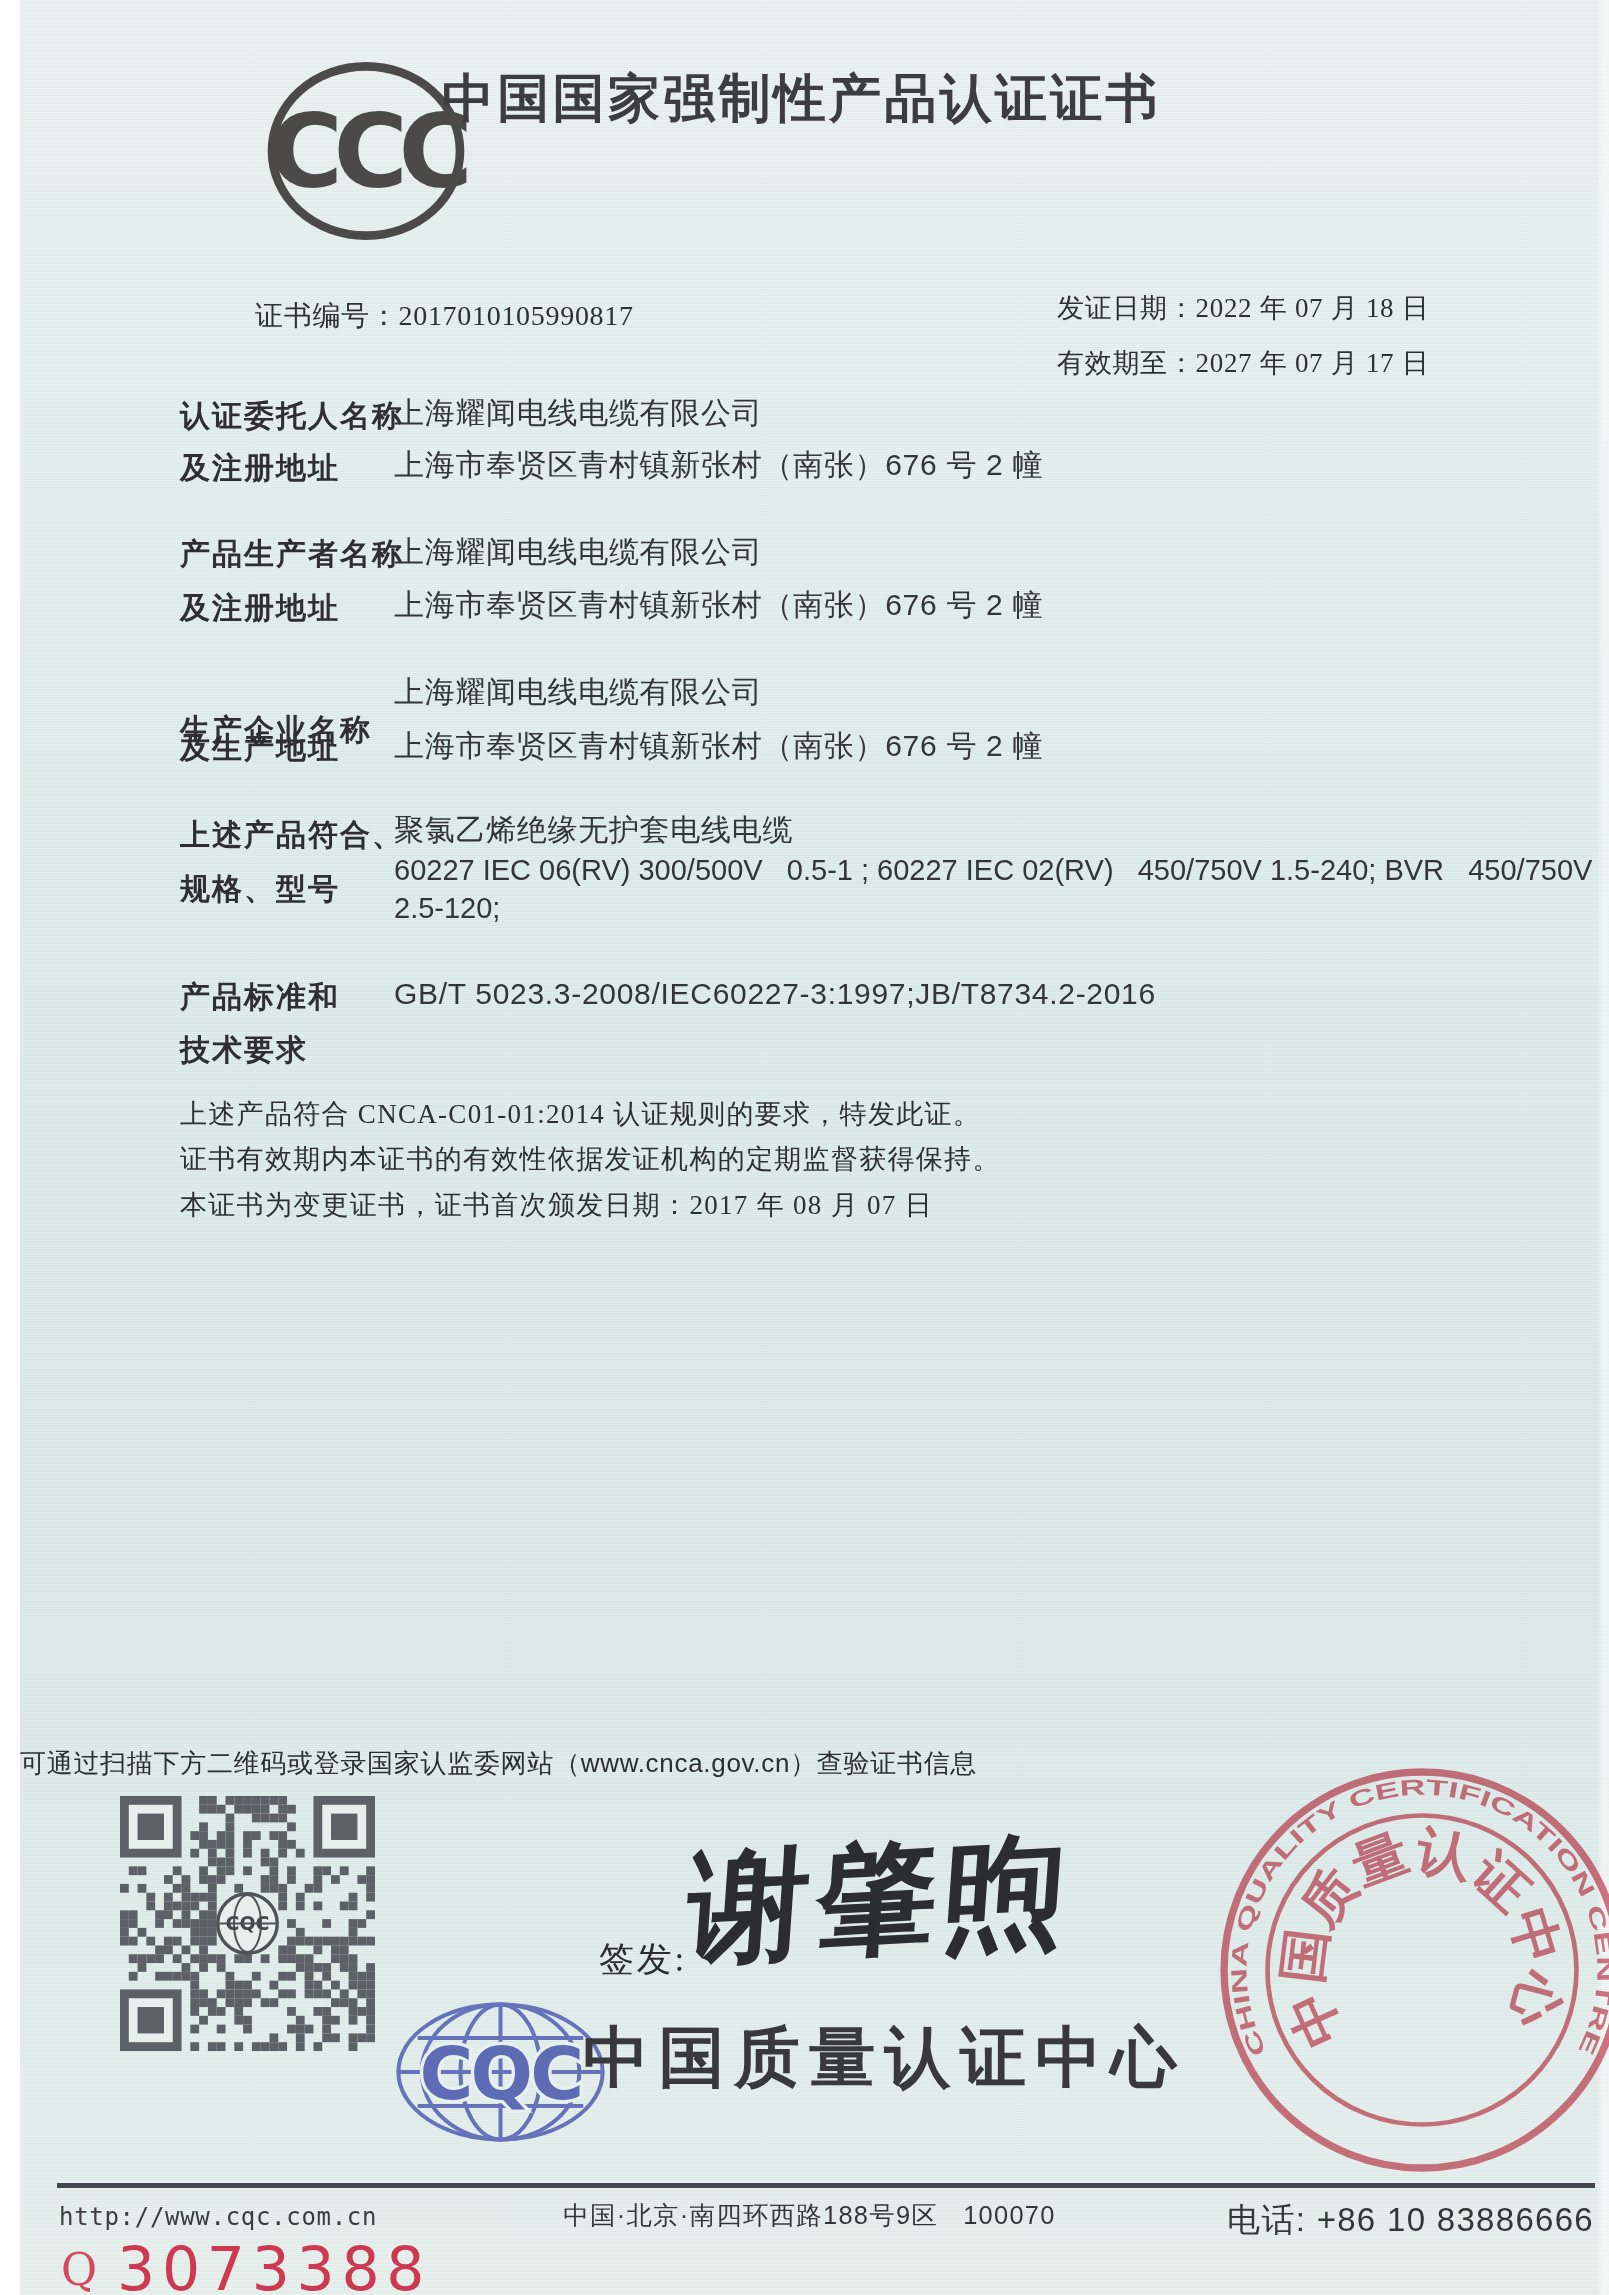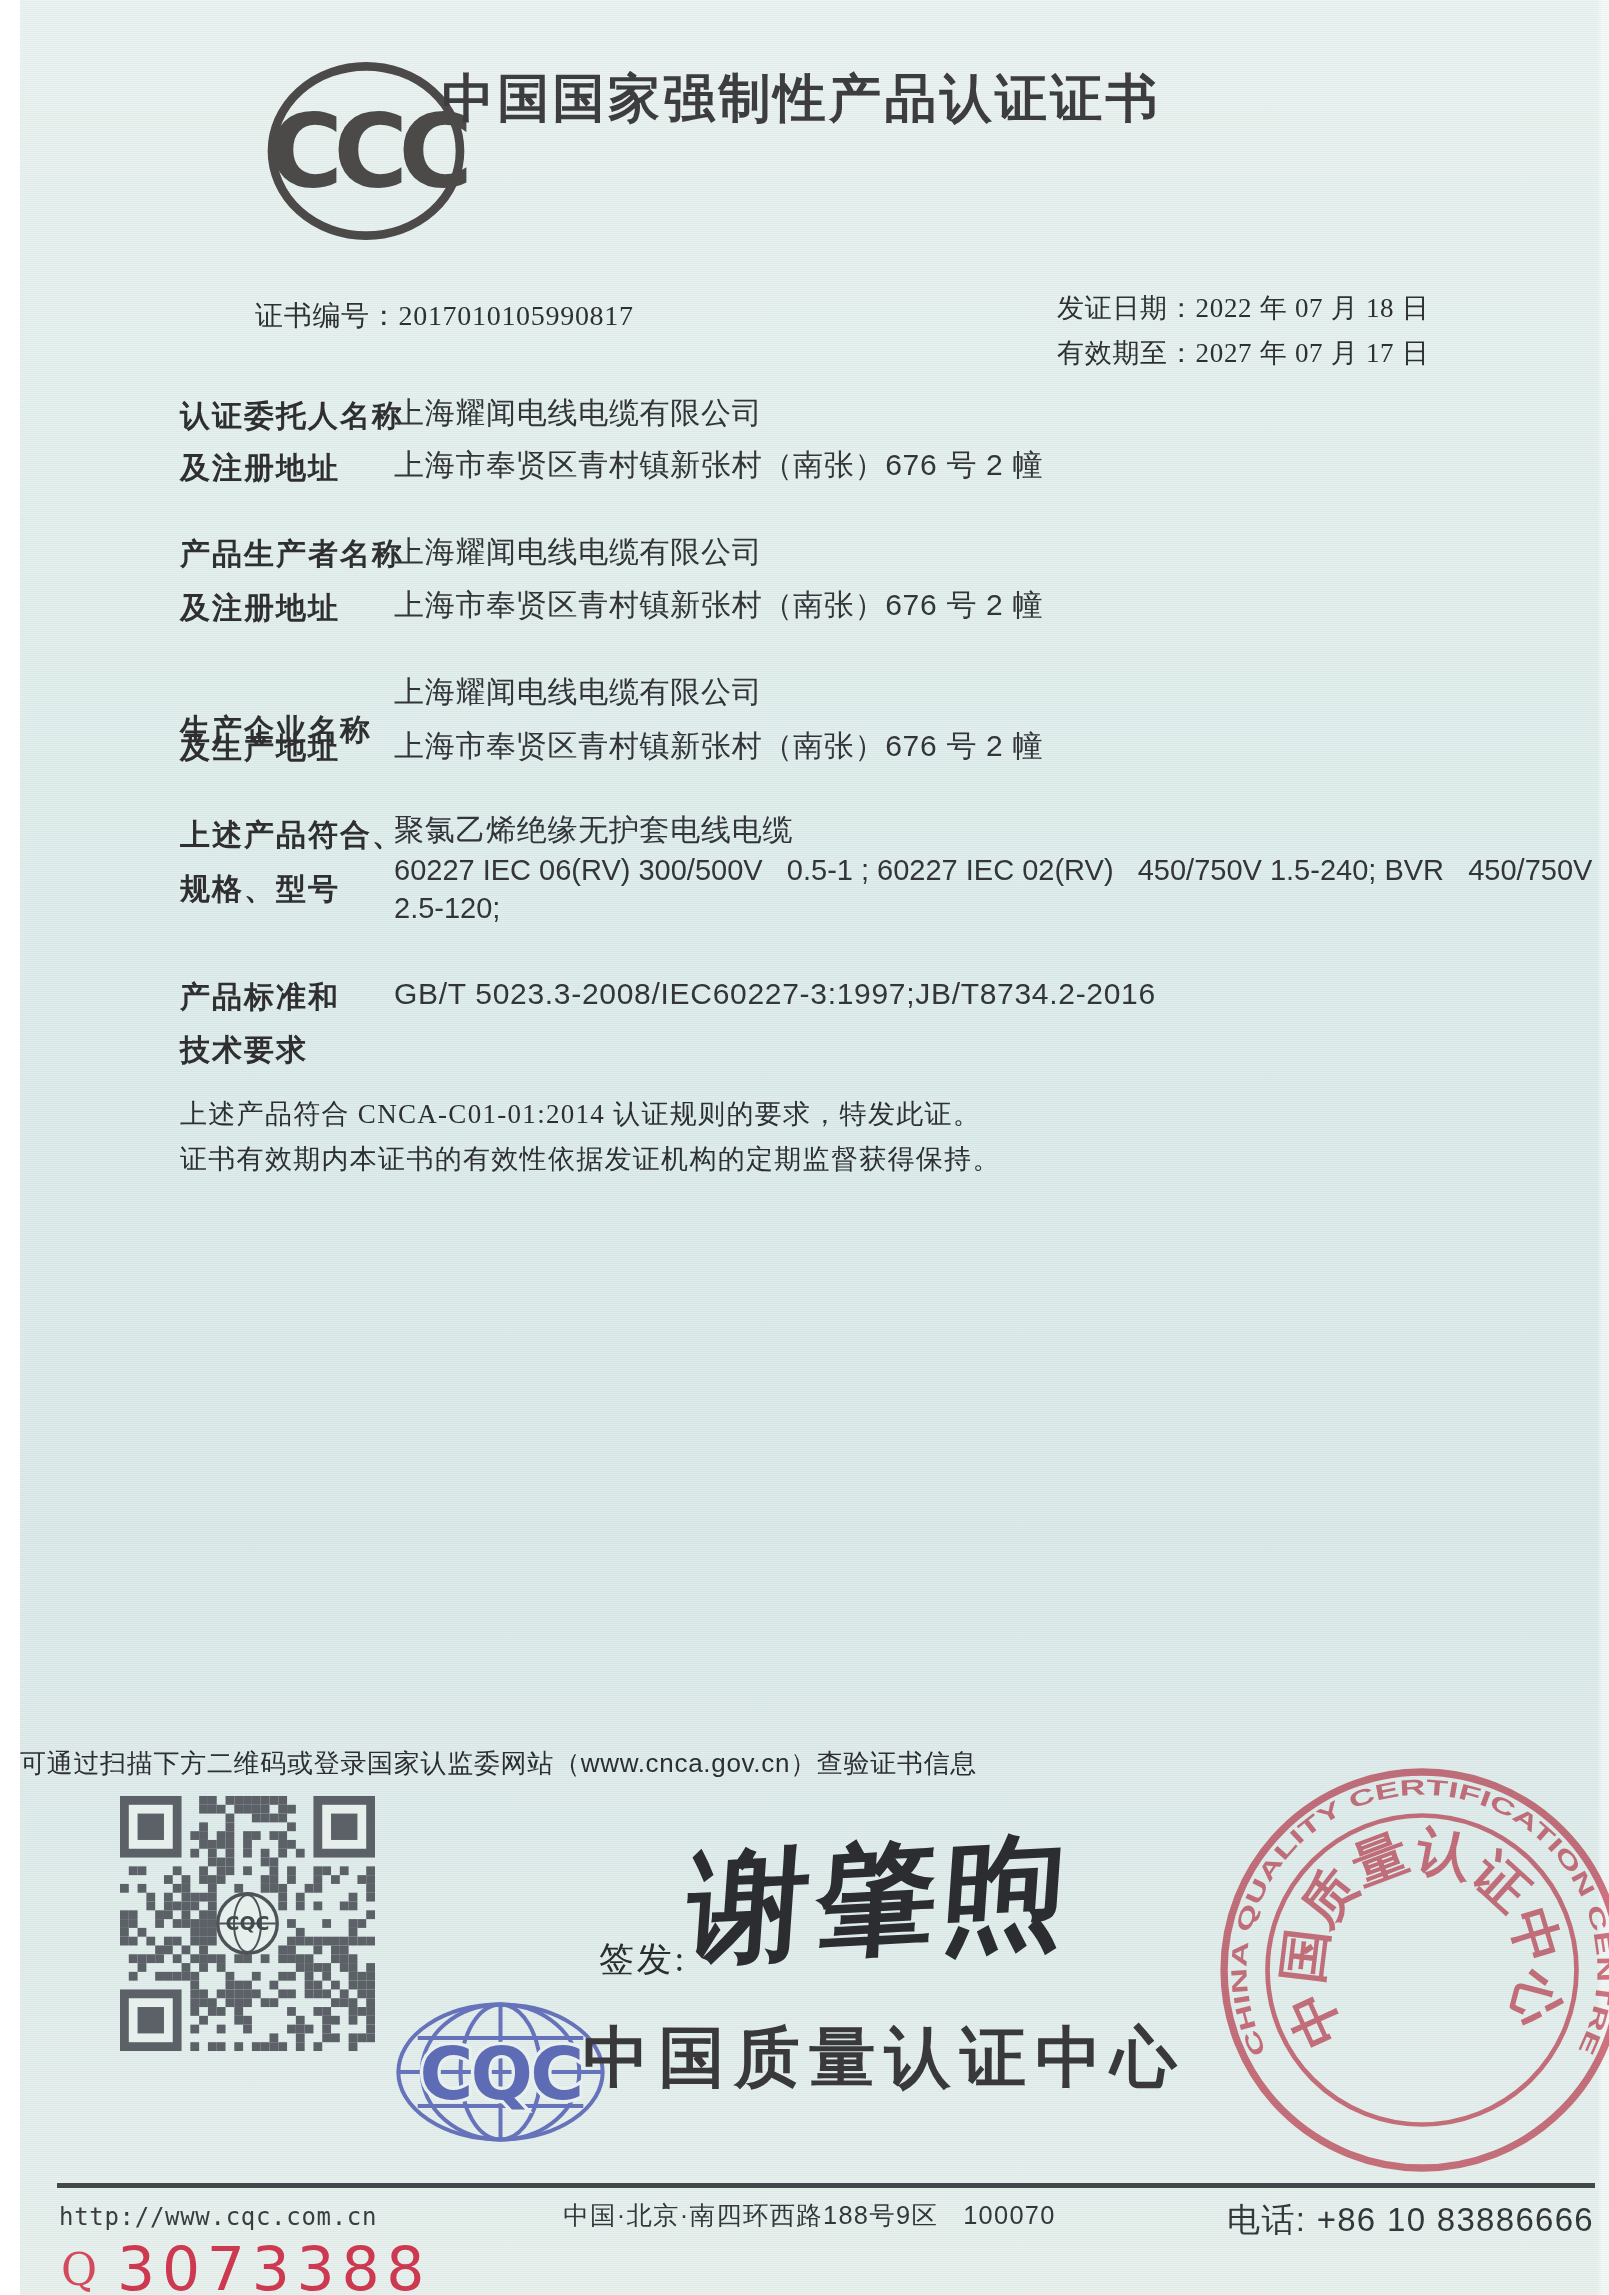--- a/index.html
+++ b/index.html
@@ -51,21 +51,21 @@
   <svg class="abs" style="left:245px;top:59px;" width="202" height="184" viewBox="0 0 302 276">
     <ellipse cx="151" cy="138" rx="141" ry="127" fill="none" stroke="#4c4a49" stroke-width="13"></ellipse>
     <text x="151" y="192" text-anchor="middle" font-family="DejaVu Sans, sans-serif" font-weight="bold" font-size="152" letter-spacing="-14" fill="#4c4a49">CCC</text>
   </svg>
 
   <div class="abs title" style="left:422px;top:71px;">中国国家强制性产品认证证书</div>
 
   <div class="abs certline" style="left:235px;top:301px;"><span>证书编号：</span><span>2017010105990817</span></div>
 
   <div class="abs dateline" style="left:1037px;top:294px;">发证日期：2022 年 07 月 18 日</div>
-  <div class="abs dateline" style="left:1037px;top:339px;text-align:center;">有效期至：2027 年 07 月 17 日</div>
+  <div class="abs dateline" style="left:1037px;top:349px;text-align:center;">有效期至：2027 年 07 月 17 日</div>
 
   <div class="abs flabel" style="left:160px;top:400px;">认证委托人名称</div>
   <div class="abs flabel" style="left:160px;top:452px;">及注册地址</div>
   <div class="abs fval" style="left:374px;top:397px;">上海耀闻电线电缆有限公司</div>
   <div class="abs fval" style="left:374px;top:449px;">上海市奉贤区青村镇新张村（南张）676 号 2 幢</div>
 
   <div class="abs flabel" style="left:160px;top:538px;">产品生产者名称</div>
   <div class="abs flabel" style="left:160px;top:592px;">及注册地址</div>
   <div class="abs fval" style="left:374px;top:536px;">上海耀闻电线电缆有限公司</div>
   <div class="abs fval" style="left:374px;top:589px;">上海市奉贤区青村镇新张村（南张）676 号 2 幢</div>
@@ -80,20 +80,21 @@
   <div class="abs fval" style="left:374px;top:814px;">聚氯乙烯绝缘无护套电线电缆</div>
   <div class="abs fval2" style="left:374px;top:855px;">60227 IEC 06(RV) 300/500V   0.5-1 ; 60227 IEC 02(RV)   450/750V 1.5-240; BVR   450/750V</div>
   <div class="abs fval2" style="left:374px;top:893px;">2.5-120;</div>
 
   <div class="abs flabel" style="left:160px;top:981px;">产品标准和</div>
   <div class="abs flabel" style="left:160px;top:1034px;">技术要求</div>
   <div class="abs fval" style="left:374px;top:978px;">GB/T 5023.3-2008/IEC60227-3:1997;JB/T8734.2-2016</div>
 
   <div class="abs para" style="left:160px;top:1100px;">上述产品符合 CNCA-C01-01:2014 认证规则的要求，特发此证。</div>
   <div class="abs para" style="left:160px;top:1145px;">证书有效期内本证书的有效性依据发证机构的定期监督获得保持。</div>
+  <div class="abs para" style="left:160px;top:1191px;">本证书为变更证书，证书首次颁发日期：2017 年 08 月 07 日</div>
 
   <div class="abs note" style="left:0px;top:1749px;">可通过扫描下方二维码或登录国家认监委网站（www.cnca.gov.cn）查验证书信息</div>
 
   <svg class="abs" id="qr" style="left:100px;top:1796px;" width="255" height="255" viewBox="0 0 377 377">
       <rect x="117" y="0" width="13" height="13" fill="#5c6167"></rect>
       <rect x="130" y="0" width="13" height="13" fill="#5c6167"></rect>
       <rect x="156" y="0" width="13" height="13" fill="#5c6167"></rect>
       <rect x="169" y="0" width="13" height="13" fill="#5c6167"></rect>
       <rect x="182" y="0" width="13" height="13" fill="#5c6167"></rect>
       <rect x="195" y="0" width="13" height="13" fill="#5c6167"></rect>

